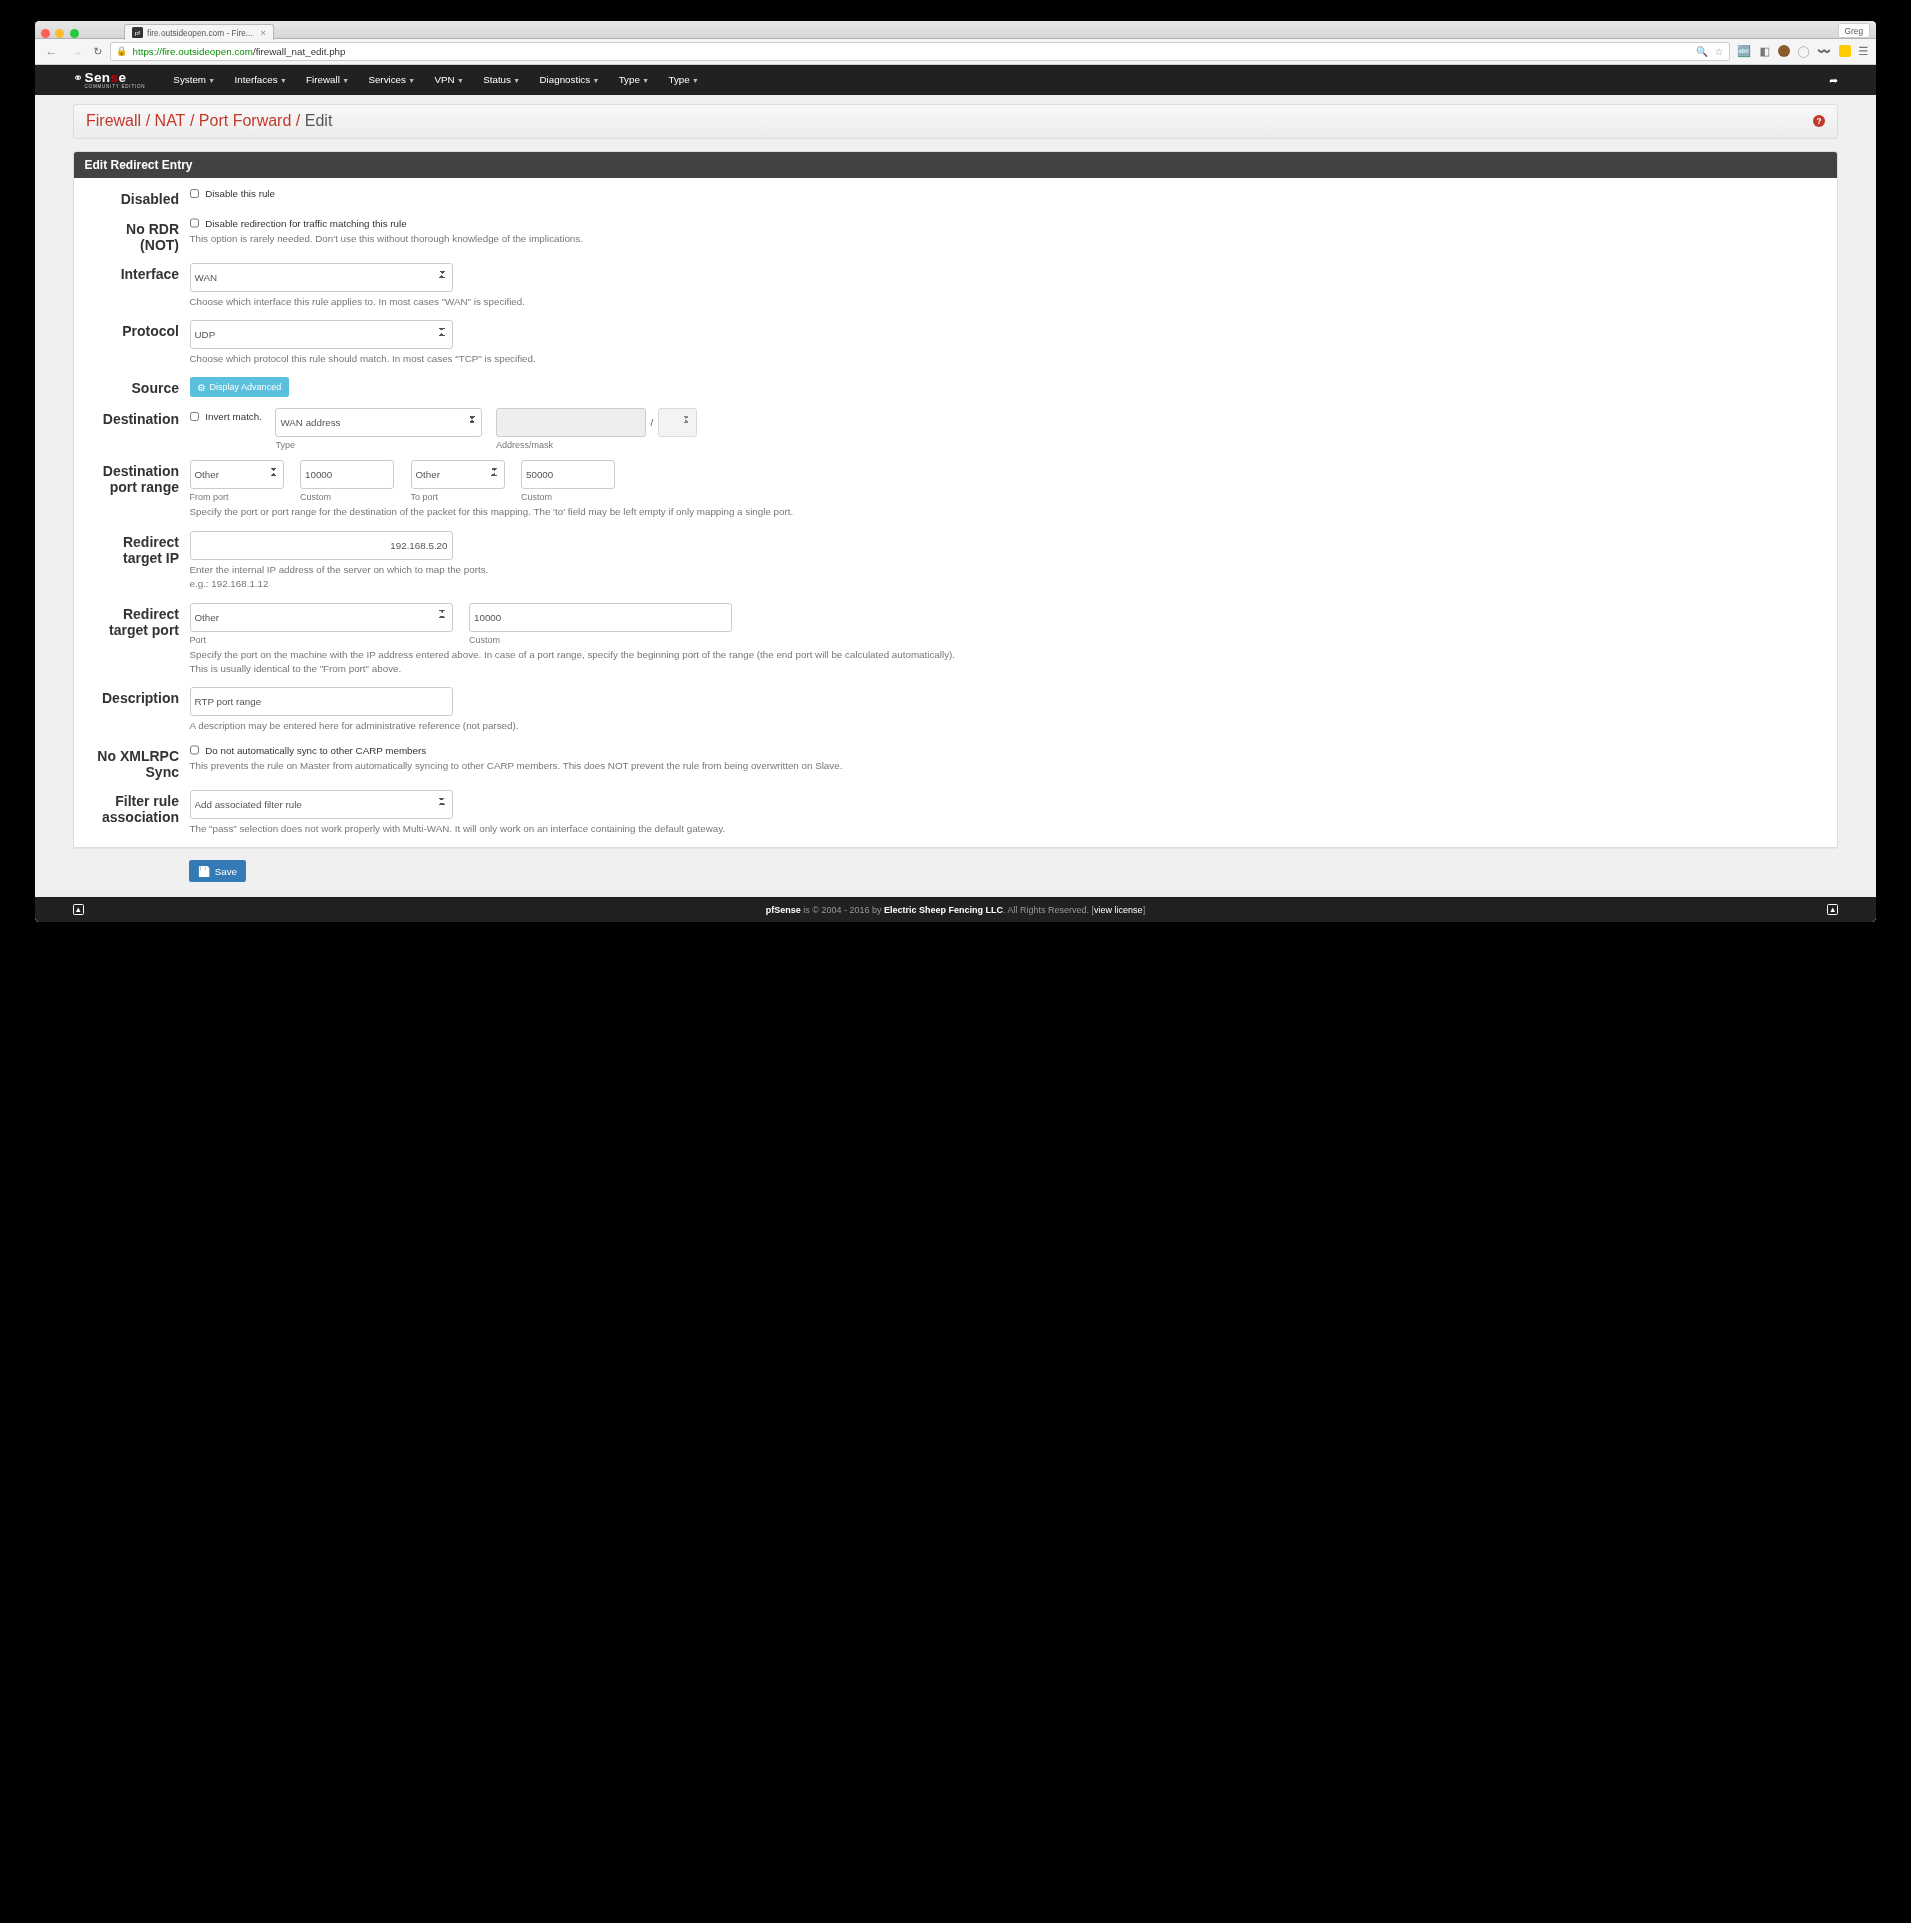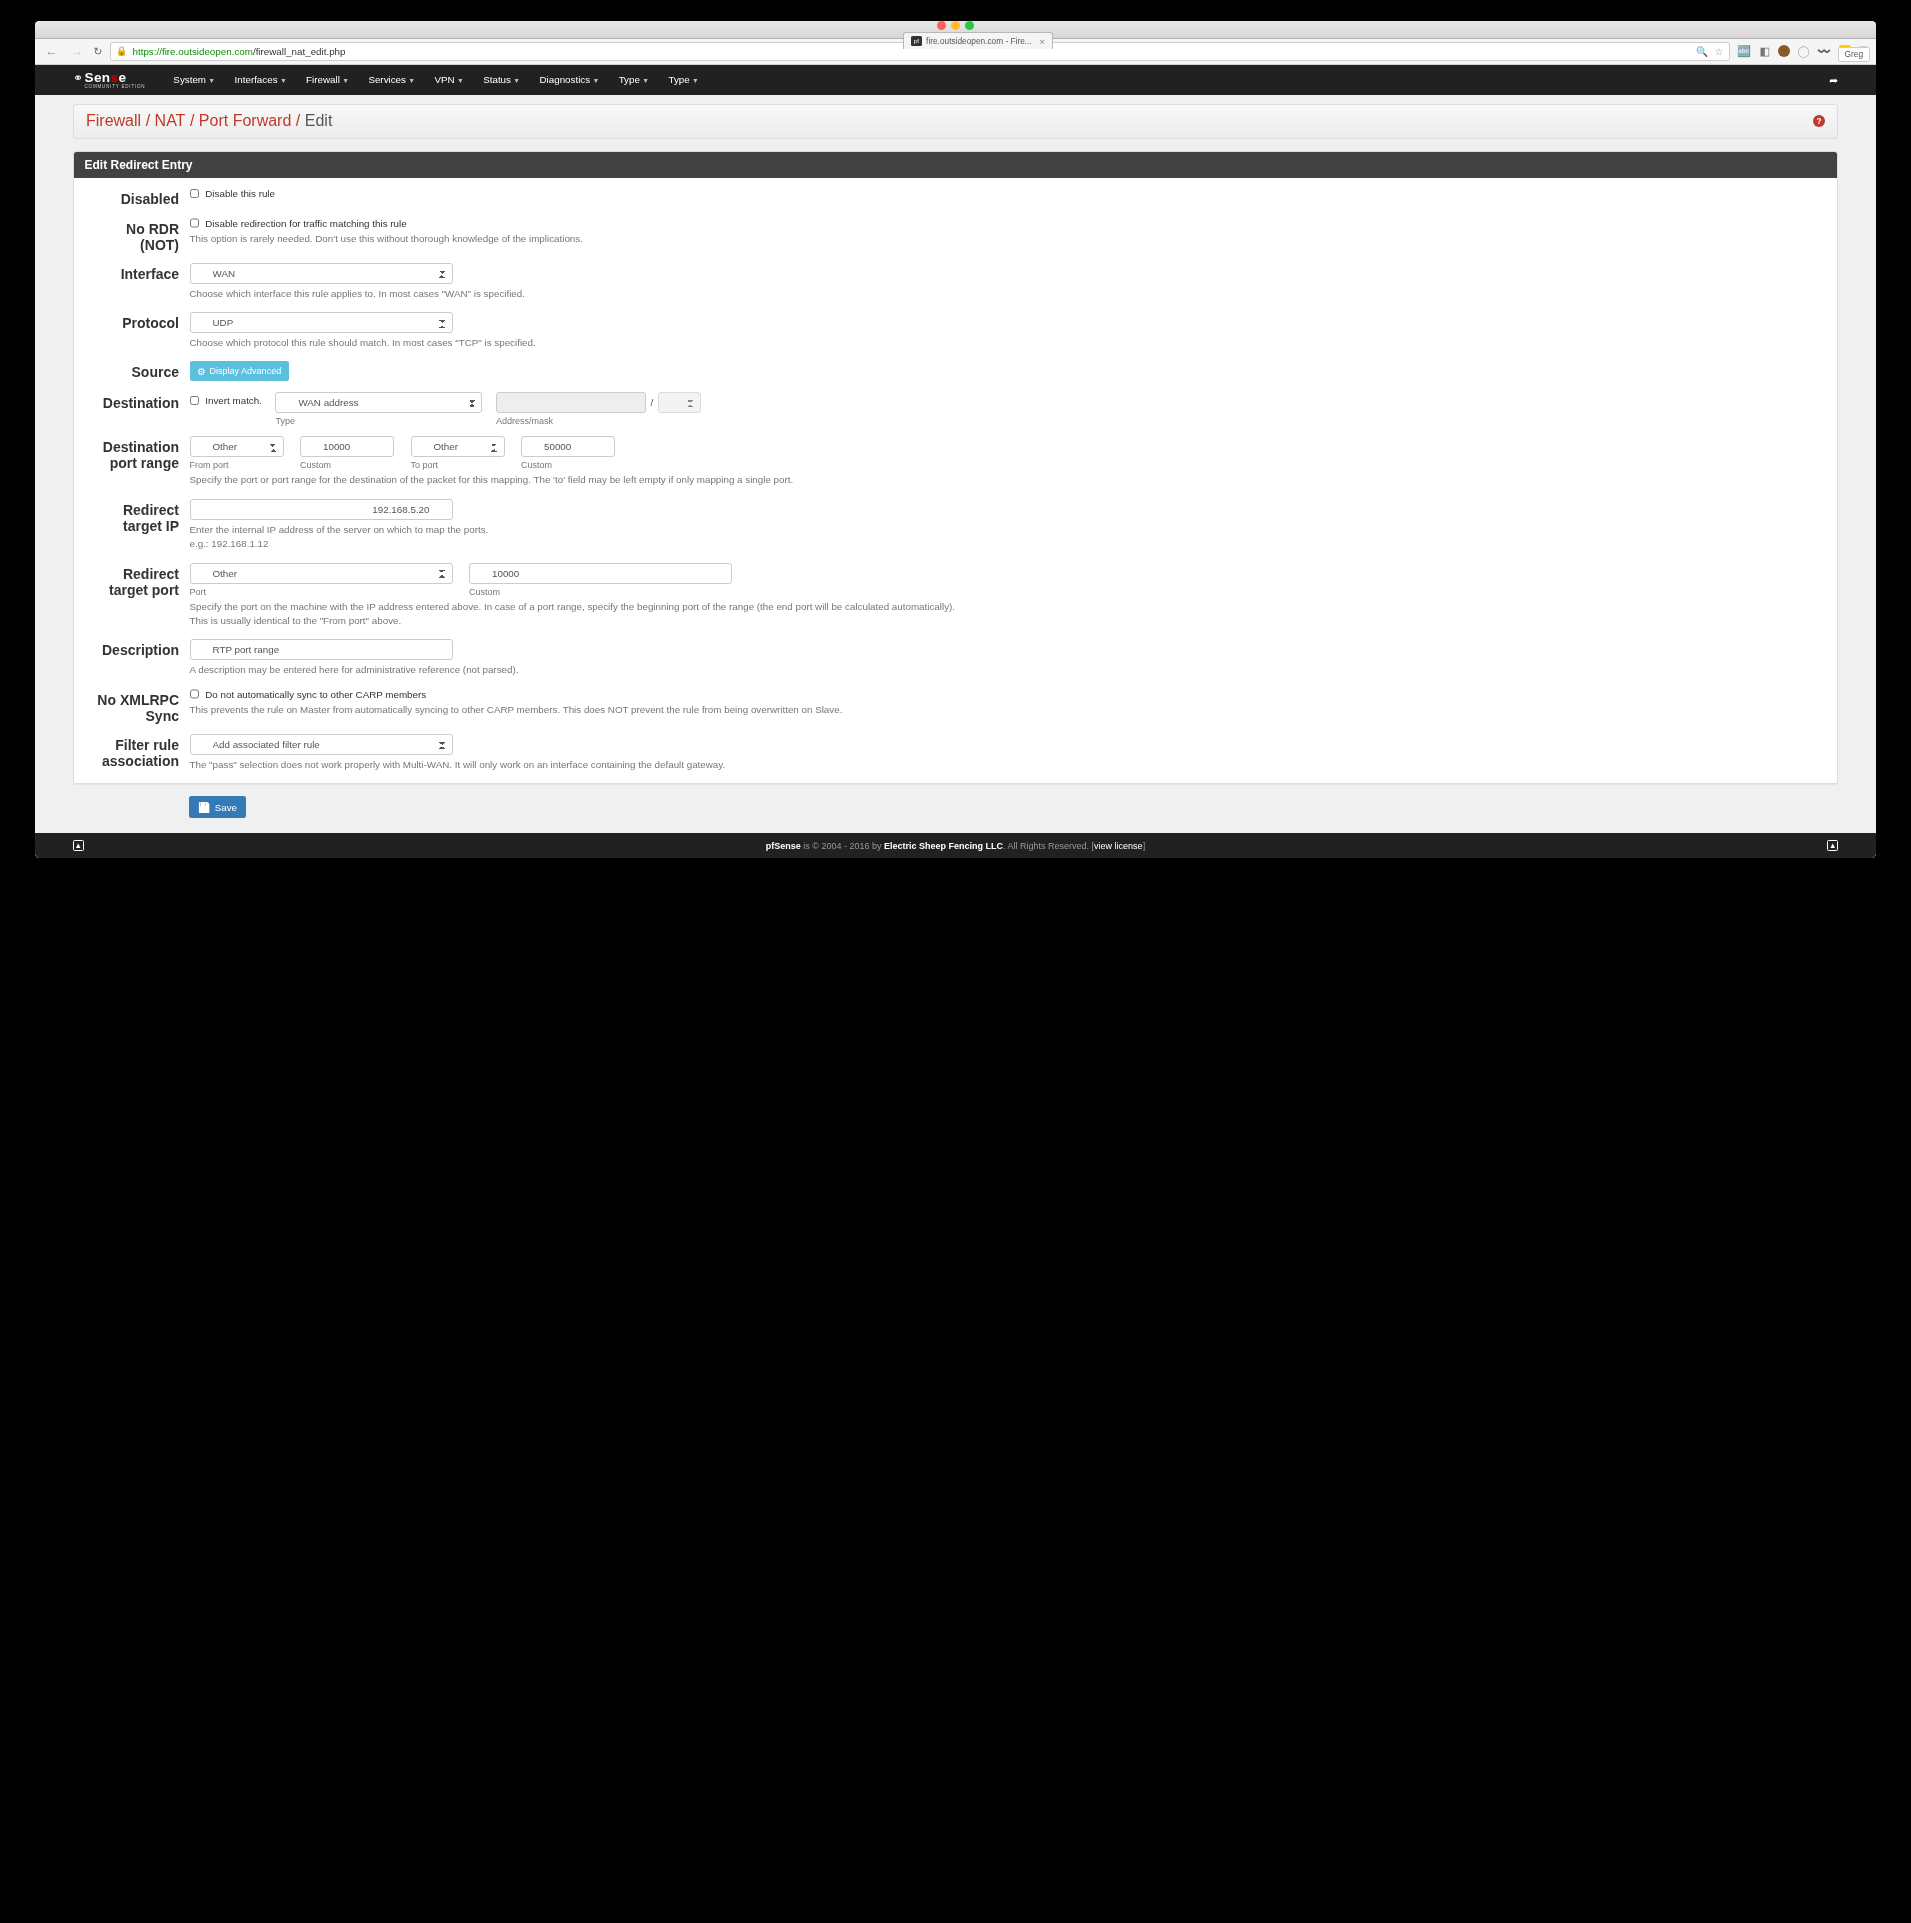--- a/index.html
+++ b/index.html
@@ -1,21 +1,21 @@
 <!DOCTYPE html>
 <html style="font-size:12px"><head>
 <meta charset="utf-8">
 <style>
   * { box-sizing: border-box; margin: 0; padding: 0; }
   body { font-family: -apple-system, "Helvetica Neue", Arial, sans-serif; font-size: 9.8px; background: #000; }
   
   .mac-window { background: #f0f0f0; border-radius: 4.5px; margin: 21px 35px; overflow: hidden; box-shadow: 0 15px 45px rgba(0,0,0,0.5); }
   
   
-  .titlebar { background: linear-gradient(#e8e8e8, #d6d6d6); height: 18px; display: flex; align-items: center; padding: 0 6px; border-bottom: 0.8px solid #b0b0b0; position: relative; flex-direction: column; }
+  .titlebar { background: linear-gradient(#e8e8e8, #d6d6d6); height: 18px; display: flex; align-items: flex-end; padding: 0 6px; border-bottom: 0.8px solid #b0b0b0; position: relative; }
   .traffic-lights { display: flex; gap: 5.3px; }
   .tl { width: 9px; height: 9px; border-radius: 50%; }
   .tl.red { background: #ff5f57; }
   .tl.yellow { background: #febc2e; }
   .tl.green { background: #28c840; }
   .browser-tab { margin-left: 45px; background: #f5f5f5; border: 0.8px solid #b8b8b8; border-bottom: none; border-radius: 3px 3px 0 0; padding: 2.3px 7.5px; display: flex; align-items: center; gap: 4.5px; font-size: 8.3px; color: #555; height: 16.5px; position: relative; top: 2.3px; }
   .favicon { width: 10.5px; height: 10.5px; background: #333; border-radius: 1.5px; display:flex; align-items:center; justify-content:center; color:#fff; font-size:6px; }
   .tab-close { color: #888; font-size: 9.8px; margin-left: 3px; }
   .user-chip { margin-left: auto; background: #fff; border: 0.8px solid #ccc; border-radius: 2.3px; padding: 1.5px 6px; font-size: 8.3px; color: #555; }
   
@@ -57,21 +57,21 @@
   .panel-body { padding: 10.5px; }
   
   .form-row { display: flex; margin-bottom: 10.5px; align-items: flex-start; }
   .form-row:last-child { margin-bottom: 0; }
   .form-label { width: 105px; text-align: right; font-weight: bold; color: #333; font-size: 14px; padding-top: 3px; padding-right: 10.5px; flex-shrink: 0; }
   .form-content { flex: 1; }
   .check-line { display: flex; align-items: center; gap: 6px; color: #333; font-size: 9.8px; }
   .check-line input[type=checkbox] { width: 9.8px; height: 9.8px; }
   .help-text { color: #777; font-size: 9.8px; margin-top: 3px; line-height: 1.5; }
   
-  .form-select, .form-input { height: 21px; border: 0.8px solid #ccc; border-radius: 3px; padding: 0 22px; font-size: 9.8px; background: #fff; color: #555; font-family: inherit; }
+  .form-select, .form-input { height: 29px; border: 0.8px solid #ccc; border-radius: 3px; padding: 0 4px; font-size: 9.8px; background: #fff; color: #555; font-family: inherit; }
   .form-select { appearance: none; background-image: linear-gradient(45deg, transparent 50%, #555 50%), linear-gradient(-45deg, transparent 50%, #555 50%), linear-gradient(-45deg, #555 50%, transparent 50%), linear-gradient(45deg, #555 50%, transparent 50%); background-position: calc(100% - 9.8px) 6.8px, calc(100% - 6.8px) 6.8px, calc(100% - 9.8px) 11.3px, calc(100% - 6.8px) 11.3px; background-size: 3px 3px; background-repeat: no-repeat; padding-right: 19.5px; }
   .form-select.wide { width: 263px; }
   .form-select:disabled, .form-input:disabled { background-color: #eee; }
   
   .dest-row { display: flex; gap: 13.5px; align-items: flex-start; }
   .dest-col { display: flex; flex-direction: column; }
   .sub-label { color: #777; font-size: 9px; margin-top: 3px; }
   
   .port-row { display: flex; gap: 16.5px; }
   .port-col { display: flex; flex-direction: column; }

